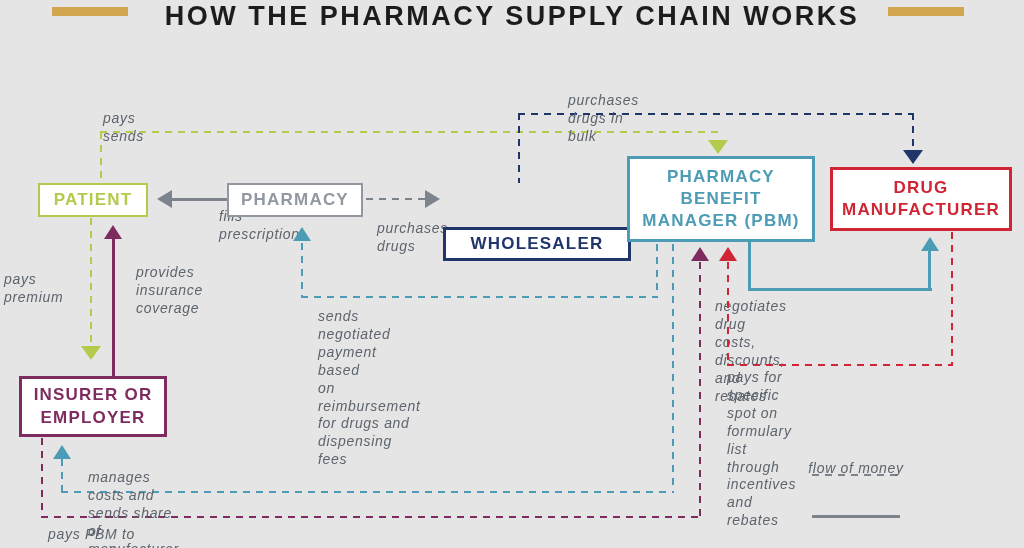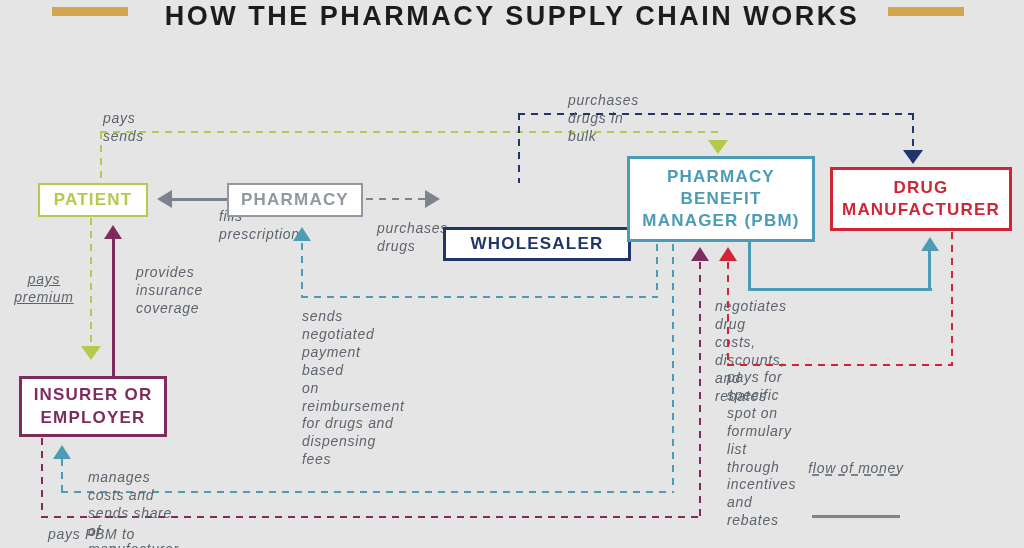--- a/index.html
+++ b/index.html
@@ -63,38 +63,38 @@
   <div class="edge" style="--c:#7d838d;">
     <div class="hl" style="left:366px;top:198px;width:62px;"></div>
     <div class="arr right" style="left:425px;top:190px;"></div>
     <div class="lbl" style="left:377px;top:220px;">purchases
 drugs</div>
   </div>
 
   <div class="edge" style="--c:#b3cb4c;">
     <div class="vl" style="left:90px;top:218px;height:128px;"></div>
     <div class="arr down" style="left:81px;top:346px;"></div>
-    <div class="lbl" style="left:4px;top:271px;width:80px;text-align:center;text-decoration:underline;">pays
+    <div class="lbl" style="left:4px;top:271px;width:80px;text-align:left;">pays
 premium</div>
   </div>
 
   <div class="edge" style="--c:#7e2c5f;">
     <div class="vl solid" style="left:112px;top:238px;width:3px;height:138px;"></div>
     <div class="arr up" style="left:104px;top:225px;"></div>
     <div class="lbl" style="left:136px;top:264px;">provides
 insurance
 coverage</div>
   </div>
 
   <div class="edge" style="--c:#4c9cb5;">
     <div class="arr up" style="left:293px;top:227px;"></div>
     <div class="vl" style="left:301px;top:243px;height:53px;"></div>
     <div class="hl" style="left:301px;top:296px;width:357px;"></div>
     <div class="vl" style="left:656px;top:244px;height:52px;"></div>
-    <div class="lbl" style="left:302px;top:308px;">sends negotiated payment based
+    <div class="lbl" style="left:318px;top:308px;">sends negotiated payment based
 on reimbursement for drugs and
 dispensing fees</div>
   </div>
 
   <div class="edge" style="--c:#4c9cb5;">
     <div class="vl solid" style="left:748px;top:242px;width:3px;height:49px;"></div>
     <div class="hl solid" style="left:748px;top:288px;width:184px;height:3px;"></div>
     <div class="vl solid" style="left:928px;top:251px;width:3px;height:38px;"></div>
     <div class="arr up" style="left:921px;top:237px;"></div>
     <div class="lbl" style="left:715px;top:298px;">negotiates drug costs,

